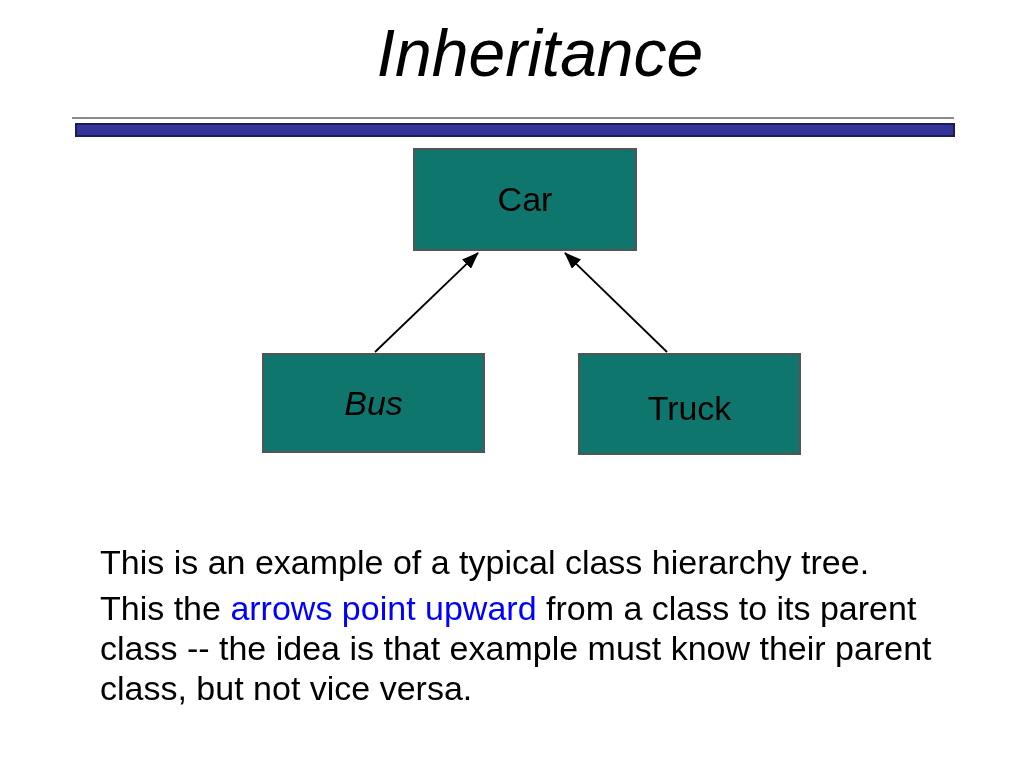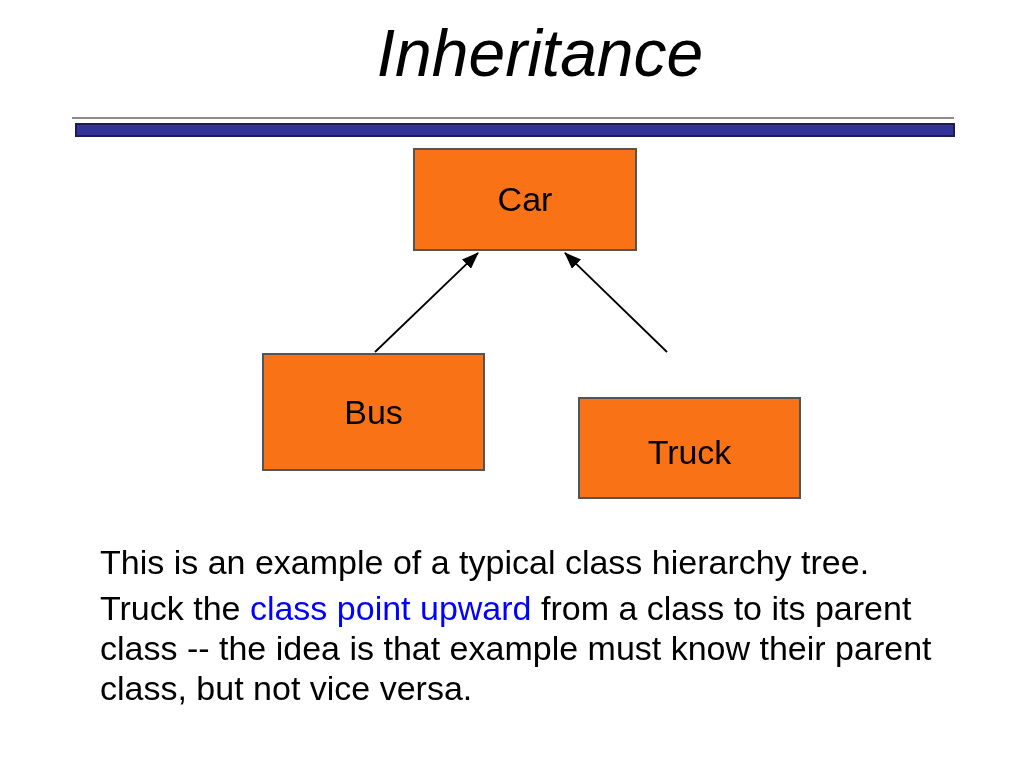--- a/index.html
+++ b/index.html
@@ -45,30 +45,30 @@
     box-sizing: border-box;
     background: #333399;
     border: 2px solid #1b1b55;
   }
 
   
   .class-box {
     position: absolute;
     box-sizing: border-box;
     border: 2px solid #545454;
-    background: #f97316;
+    background: #0f766e;
     display: flex;
     align-items: center;
     justify-content: center;
     font-size: 34px;
     color: #000000;
   }
   .box-car   { left: 413px; top: 148px; width: 224px; height: 103px; }
-  .box-bus   { left: 262px; top: 353px; width: 223px; height: 118px; }
-  .box-truck { left: 578px; top: 353px; width: 223px; height: 102px; margin-top: 44px; }
+  .box-bus   { left: 262px; top: 353px; width: 223px; height: 100px; font-style: italic; }
+  .box-truck { left: 578px; top: 353px; width: 223px; height: 102px; }
   .box-truck .box-label { transform: translateY(4px); }
 
   
   .arrows-svg {
     position: absolute;
     left: 0; top: 0;
     width: 1024px; height: 768px;
     pointer-events: none;
   }
 
@@ -115,19 +115,19 @@
       </marker>
     </defs>
     <line x1="375" y1="352" x2="478" y2="253" stroke="#000000" stroke-width="1.8" marker-end="url(#arrowhead)"></line>
     <line x1="667" y1="352" x2="565" y2="253" stroke="#000000" stroke-width="1.8" marker-end="url(#arrowhead)"></line>
   </svg>
 
   <div class="body-text para1">This is an example of a typical class hierarchy tree.</div>
 
   <div class="body-text para2">
     <div class="line">
-      <span>Truck the </span><span class="accent-run">class point upward</span><span> from a class to its parent</span>
+      <span>This the </span><span class="accent-run">arrows point upward</span><span> from a class to its parent</span>
     </div>
     <div class="line">class -- the idea is that example must know their parent</div>
     <div class="line">class, but not vice versa.</div>
   </div>
 
 </div>
 
 </body></html>

